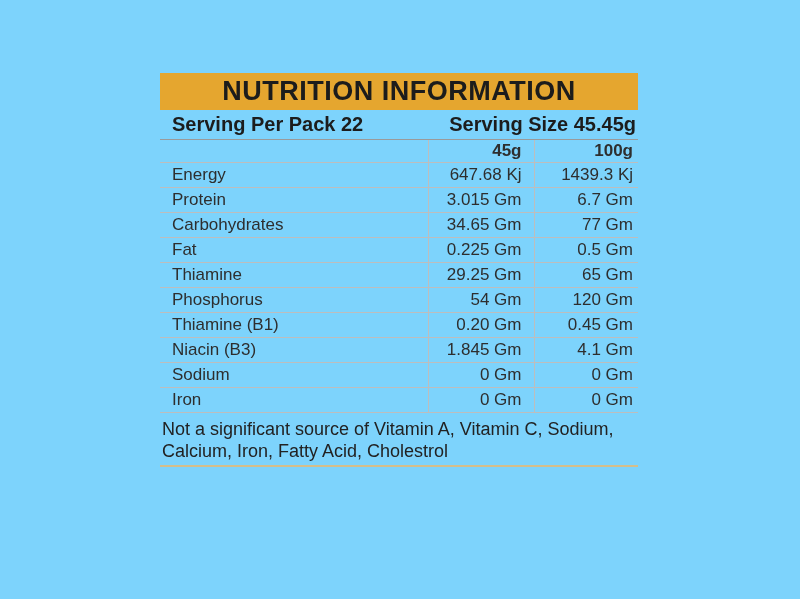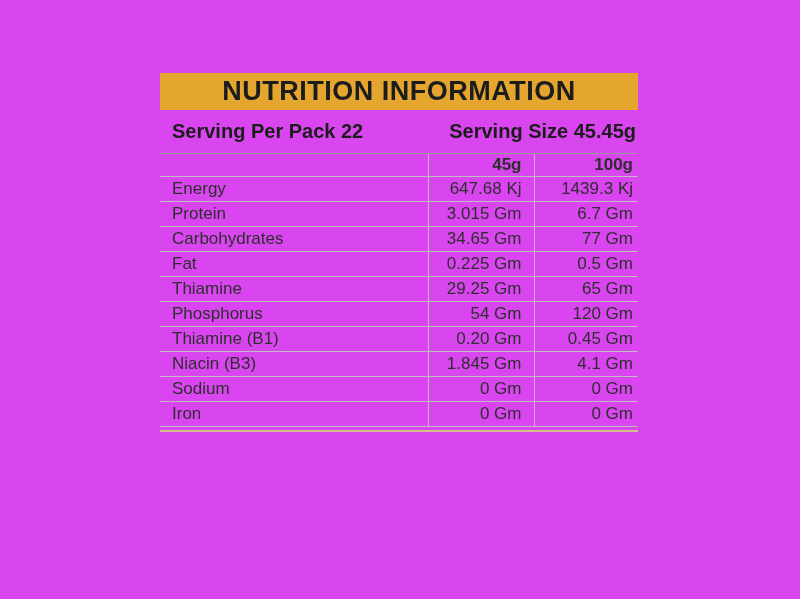--- a/index.html
+++ b/index.html
@@ -8,21 +8,21 @@
     background: #ffffff;
     width: 800px;
     height: 599px;
     font-family: "Liberation Sans", sans-serif;
     overflow: hidden;
   }
   .page {
     position: relative;
     width: 800px;
     height: 599px;
-    background: #d946ef;
+    background: #7dd3fc;
   }
   .label {
     position: absolute;
     left: 160px;
     top: 73px;
     width: 478px;
   }
   .banner {
     background: var(--banner, #E5A62F);
     height: 37px;
@@ -31,21 +31,21 @@
     justify-content: center;
   }
   .banner span {
     font-size: 27px;
     font-weight: bold;
     color: #1c1c1c;
     letter-spacing: 0.5px;
     white-space: nowrap;
   }
   .serving-row {
-    height: 44px;
+    height: 30px;
     display: flex;
     align-items: center;
     justify-content: space-between;
     padding: 0 2px 0 12px;
     border-bottom: 1px solid var(--serving_border, #9a9a9a);
     box-sizing: border-box;
   }
   .serving-row span {
     font-size: 20px;
     font-weight: bold;
@@ -166,17 +166,21 @@
             <td class="c3">0 Gm</td>
           </tr>
           <tr>
             <td class="c1">Iron</td>
             <td class="c2">0 Gm</td>
             <td class="c3">0 Gm</td>
           </tr>
         </tbody>
     </table>
 
+    <div class="footnote">
+      <span>Not a significant source of Vitamin A, Vitamin C, Sodium,</span><br>
+      <span>Calcium, Iron, Fatty Acid, Cholestrol</span>
+    </div>
 
     <div class="bottom-line"></div>
 
   </div>
 </div>
 
 </body></html>

